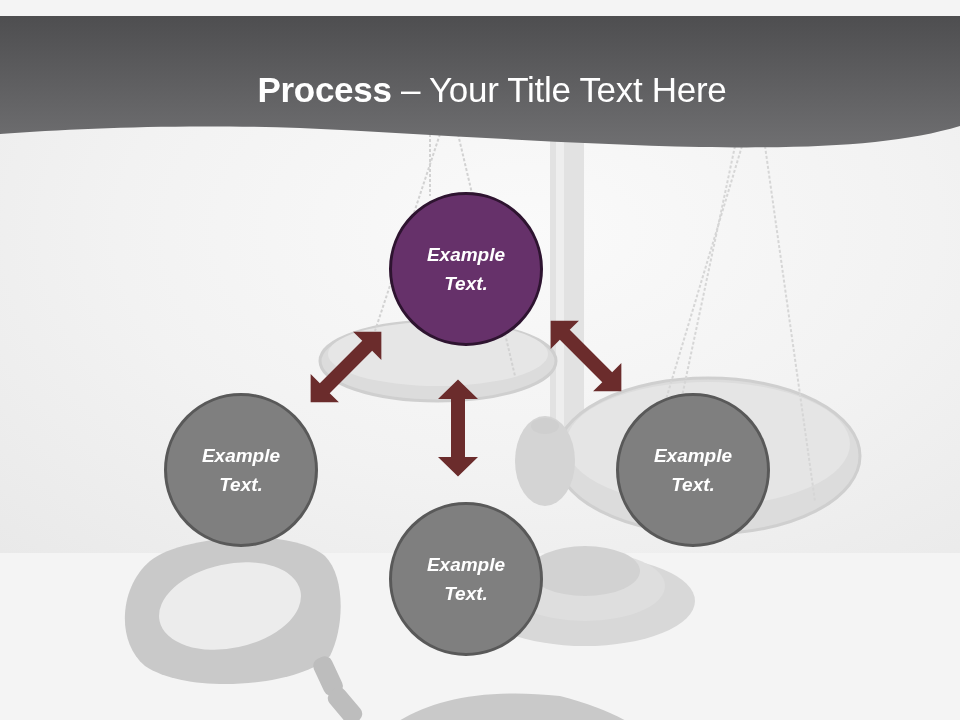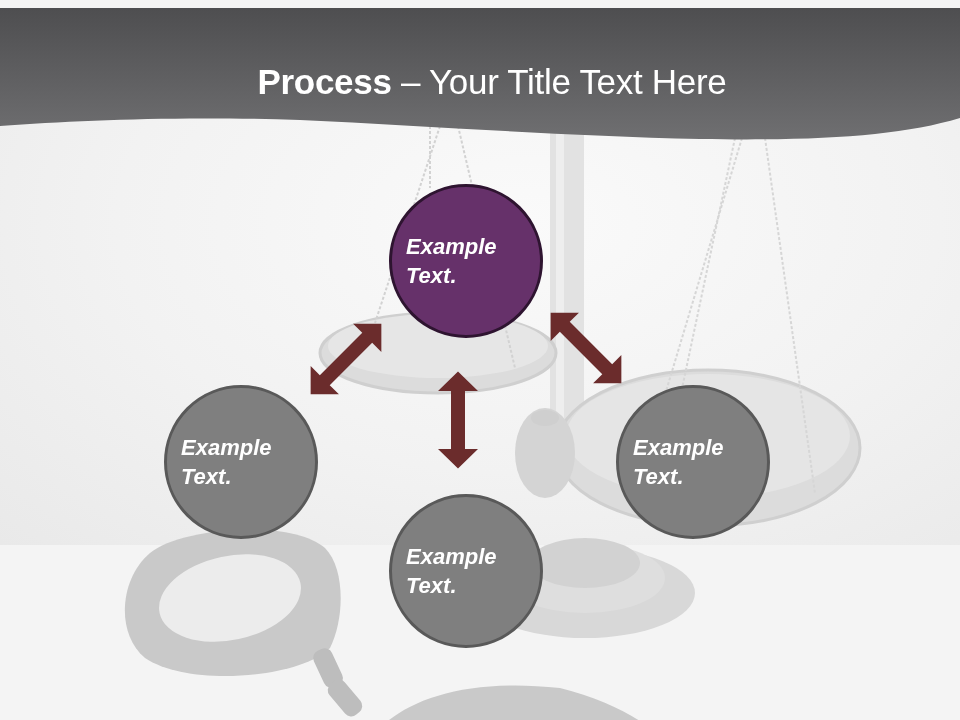--- a/index.html
+++ b/index.html
@@ -1,29 +1,29 @@
 <!DOCTYPE html>
 <html><head>
 <meta charset="utf-8">
 <style>
   html, body { margin:0; padding:0; }
   body { width:960px; height:720px; overflow:hidden; position:relative;
          background:#f4f4f4; font-family:"Liberation Sans", sans-serif; }
-  .slide { position:absolute; left:0; top:8px; width:960px; height:537px;
+  .slide { position:absolute; left:0; top:16px; width:960px; height:537px;
            background: radial-gradient(ellipse at 55% 40%, #fafafa 0%, #f2f2f2 55%, #e9e9e9 100%); }
   .bg { position:absolute; left:0; top:0; }
   .header { position:absolute; left:0; top:0; width:960px; height:140px; }
   .title { position:absolute; left:0; top:52px; width:984px; text-align:center;
            color:#ffffff; font-size:35px; line-height:44px; letter-spacing:-0.3px; }
   .title b { font-weight:bold; }
   .title .rest { font-weight:normal; }
   .node { position:absolute; width:154px; height:154px; border-radius:50%;
           box-sizing:border-box; display:flex; align-items:center; justify-content:center;
-          text-align:left; color:#fff; font-style:italic; font-weight:bold;
-          font-size:22px; line-height:29px; cursor:pointer; }
+          text-align:center; color:#fff; font-style:italic; font-weight:bold;
+          font-size:19px; line-height:29px; cursor:pointer; }
   .node.gray { background:#7f7f7f; border:3px solid #595959; }
   .node.purple { background:#66316a; border:3px solid #2e1430; }
   .node span { display:block; width:120px; }
   .arrows { position:absolute; left:0; top:0; pointer-events:none; }
 </style>
 </head>
 <body>
 
 <div class="slide">
 

